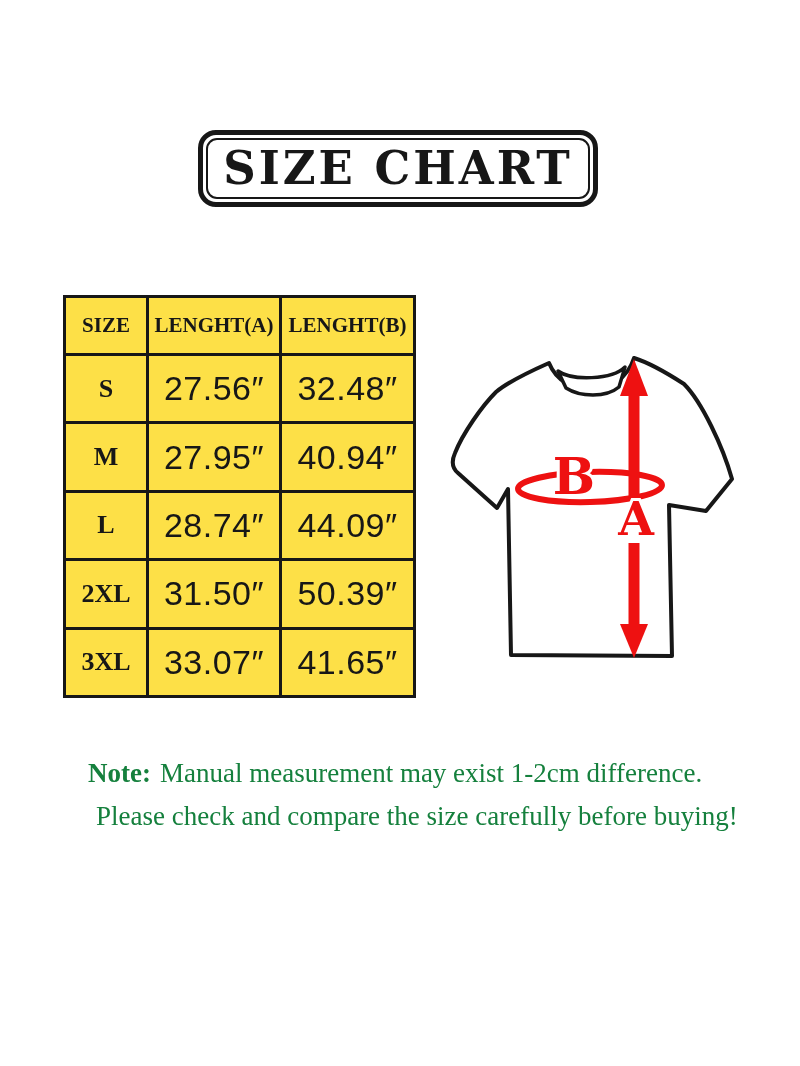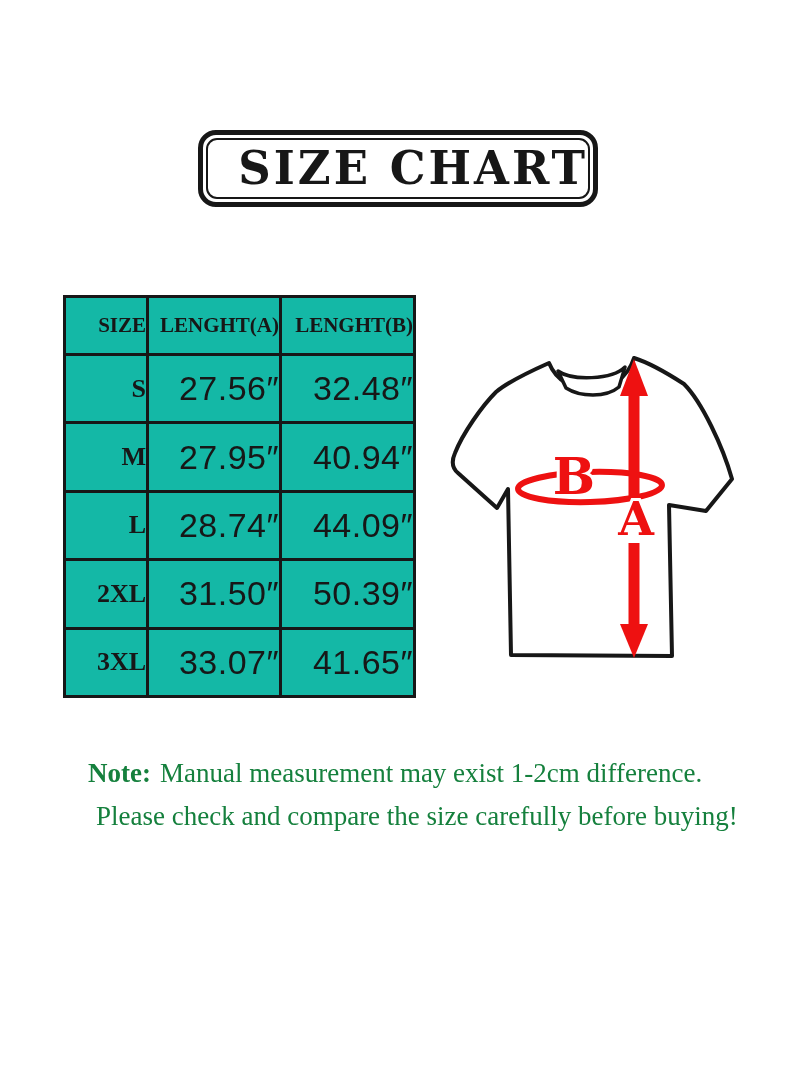--- a/index.html
+++ b/index.html
@@ -27,21 +27,21 @@
     border-radius: 18px;
     background: #fff;
   }
   .title-box-inner {
     position: absolute;
     inset: 3px;
     border: 2px solid var(--ink);
     border-radius: 11px;
     display: flex;
     align-items: center;
-    justify-content: flex-end;
+    justify-content: center;
   }
   .title-text {
     font-family: "DejaVu Serif", serif;
     font-weight: bold;
     font-size: 45px;
     letter-spacing: 3px;
     color: var(--ink);
     white-space: nowrap;
     transform: scaleY(1.02);
   }
@@ -50,24 +50,24 @@
   table.size-table {
     position: absolute;
     left: 63px; top: 295px;
     width: 350px; height: 403px;
     border-collapse: collapse;
     table-layout: fixed;
     background: #fff;
   }
   .size-table th, .size-table td {
     border: 3px solid var(--ink);
-    text-align: right;
+    text-align: center;
     vertical-align: middle;
     padding: 0;
-    background: #14b8a6;
+    background: #fde047;
   }
   .size-table th {
     font-family: "Liberation Serif", serif;
     font-weight: bold;
     font-size: 21px;
     height: 58px;
   }
   .size-table td.size-cell {
     font-family: "Liberation Serif", serif;
     font-weight: bold;

